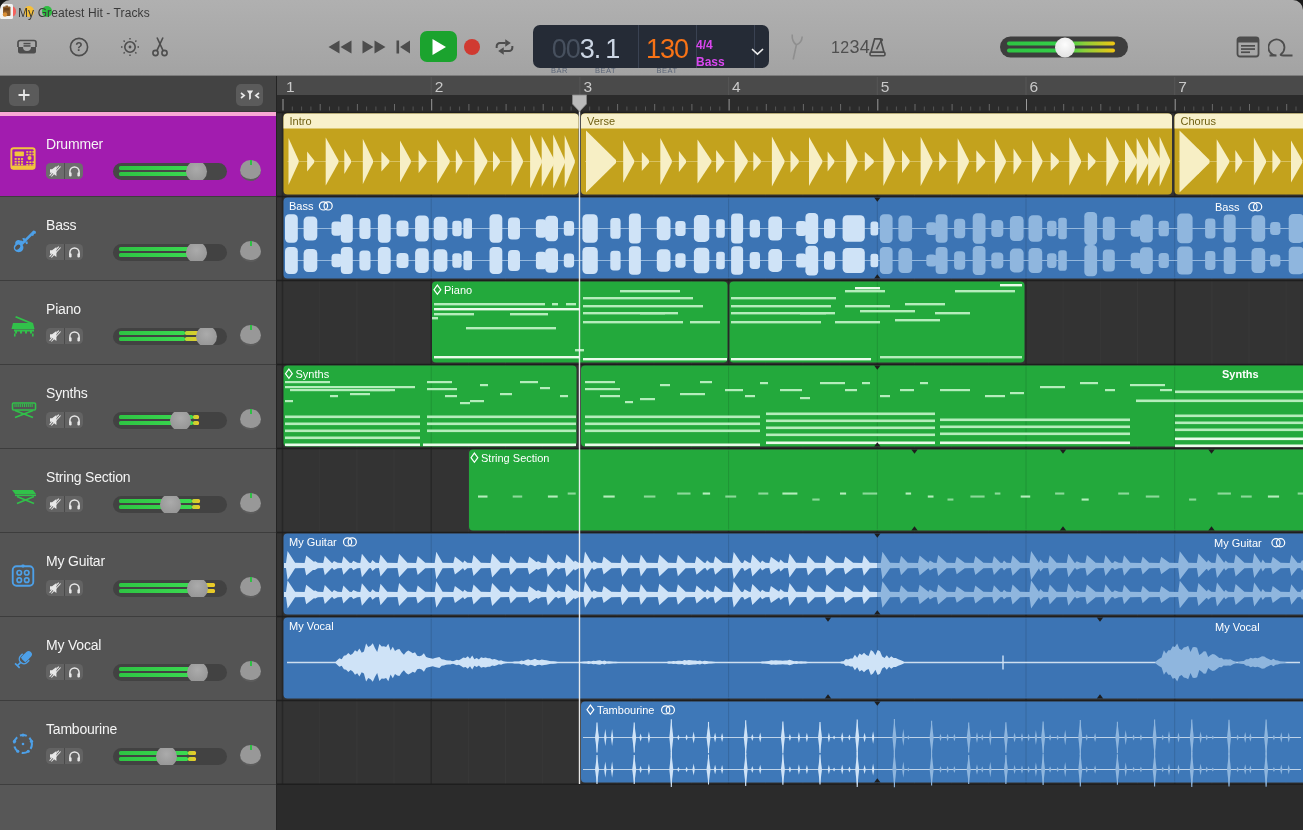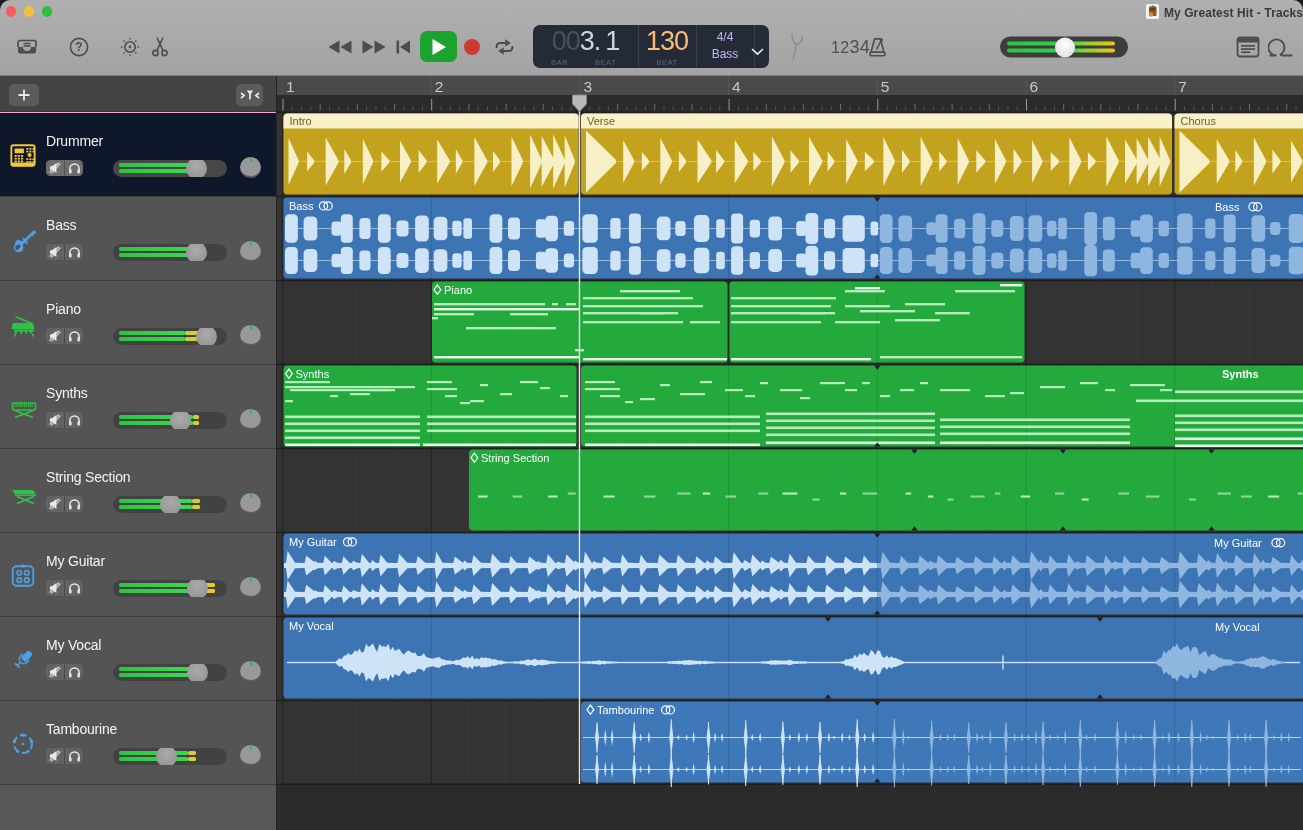--- a/index.html
+++ b/index.html
@@ -1,41 +1,41 @@
 <!DOCTYPE html>
 <html><head><meta charset="utf-8"><title>My Greatest Hit - Tracks</title>
 <style>
 *{margin:0;padding:0;box-sizing:border-box}
 html,body{width:1303px;height:830px;overflow:hidden;font-family:"Liberation Sans",sans-serif;background:#1a1a1a}
 #app{position:relative;width:1303px;height:830px;border-radius:10px 10px 0 0;overflow:hidden}
 #chrome{position:absolute;left:0;top:0;width:1303px;height:76px;background:linear-gradient(#b0b0b0,#a3a3a3);border-bottom:1px solid #7c7c7c}
 .tl-dot{position:absolute;top:6.4px;width:10.5px;height:10.5px;border-radius:50%}
-#title{position:absolute;top:4px;left:0;width:100%;text-align:right;font-size:12px;font-weight:700;color:#3a3a3a;letter-spacing:0.1px}
+#title{position:absolute;top:4px;left:0;width:100%;text-align:left;font-size:12px;font-weight:400;color:#3a3a3a;letter-spacing:0.1px}
 #doci{display:inline-block;vertical-align:-2px;margin-right:5px}
 .tbi{position:absolute;top:47px;transform:translateY(-50%)}
 .tbi svg{display:block}
 #playbtn{position:absolute;left:420px;top:31px;width:37px;height:31px;background:#1ba32e;border-radius:7px;display:flex;align-items:center;justify-content:center}
 #recbtn{position:absolute;left:464px;top:39px;width:16px;height:16px;border-radius:50%;background:#d03a31}
 #lcd{position:absolute;left:533px;top:25px;width:236px;height:43px;background:#252b36;border-radius:7px}
-.lcd-cell{position:absolute;top:0;height:44px}
+.lcd-cell{position:absolute;top:8px;height:44px}
 .lcd-big{position:absolute;top:1px;width:100%;text-align:center;font-size:27px;letter-spacing:-1px;color:#ccd6e4}
 .lcd-lab{position:absolute;bottom:2px;font-size:7.5px;color:#5d6778;letter-spacing:0.5px}
 .lcd-div{position:absolute;top:0;width:1px;height:43px;background:#3a4252}
-.lcd-two{position:absolute;top:4px;width:100%;text-align:center;font-size:12px;font-weight:400;color:#c4b5fd;line-height:17px}
+.lcd-two{position:absolute;top:4px;width:100%;text-align:left;font-size:12px;font-weight:700;color:#d946ef;line-height:17px}
 .lcd-chev{position:absolute;right:5px;top:17px}
 #count{position:absolute;left:831px;top:37px;font-size:18px;color:#4f4f4f;letter-spacing:0.3px}
 #mvol{position:absolute;left:1000px;top:38px;transform:translateY(-50%);width:128px;height:21px;background:#3d3d3d;border-radius:11px}
 #mvol{top:47px;transform:translateY(-50%)}
 .mbar2{position:absolute;left:7px;width:108px;height:4px;border-radius:2px;background:linear-gradient(90deg,#2ec443 0%,#35cf49 55%,#8ccf3a 72%,#f0c513 100%)}
 #mthumb{position:absolute;left:55px;top:0.5px;width:20px;height:20px;border-radius:50%;background:radial-gradient(circle at 50% 35%,#fdfdfd,#dcdcdc)}
 #panel{position:absolute;left:0;top:76px;width:277px;height:754px;background:#555555;border-right:1.5px solid #242424}
 #phead{position:absolute;left:0;top:0;width:100%;height:36px;background:#434343;border-bottom:1px solid #383838}
 .pbtn{position:absolute;top:8px;height:22px;background:#5b5b5b;border-radius:5px;display:flex;align-items:center;justify-content:center}
 .trow{position:absolute;left:0;width:100%;height:84px;background:#545454;border-top:1px solid #3d3d3d}
-.trow.sel{background:#0f172a;border-top:1px solid #f9a8d4}
+.trow.sel{background:#a21caf;border-top:4px solid #f9a8d4}
 .ticon{position:absolute;left:9px;top:29px}
 .tname{position:absolute;left:46px;top:20px;font-size:14px;color:#f4f4f4;letter-spacing:-0.2px}
 .msbox{position:absolute;left:46px;top:47px;width:37px;height:16px;border-radius:4.5px;display:flex;align-items:center}
 .msb{width:18px;height:16px;display:flex;align-items:center;justify-content:center}
 .msdiv{width:1px;height:16px;background:rgba(0,0,0,0.25)}
 .slid{position:absolute;left:113px;top:47px;width:114px;height:16.5px;border-radius:9px;overflow:hidden}
 .mbar{position:absolute;height:3.6px;border-radius:1.5px}
 .thumb{position:absolute;top:-2.2px;width:21px;height:21px;border-radius:50%;background:radial-gradient(circle at 50% 38%,#ababab,#8f8f8f)}
 .knob{position:absolute;left:240px;top:43.5px;width:21px;height:21px;border-radius:50%;background:#989898;border-bottom:2.5px solid #5c5c5c}
 .ktick{position:absolute;left:9.5px;top:0.5px;width:2px;height:4.5px;background:#2fbf45}
@@ -1236,21 +1236,21 @@
         </svg>
       </div>
 <div id="lcd">
  <div class="lcd-cell" style="left:0;width:105px">
           <div class="lcd-big"><span style="color:#47505e">00</span><span style="color:#ccd6e4">3.<span style="padding-left:5px">1</span></span></div>
           <div class="lcd-lab" style="left:18px">BAR</div>
           <div class="lcd-lab" style="left:62px">BEAT</div>
         </div>
  <div class="lcd-div" style="left:105px"></div>
  <div class="lcd-cell" style="left:105px;width:58px">
-          <div class="lcd-big" style="color:#fdba74">130</div>
+          <div class="lcd-big" style="color:#f97316">130</div>
           <div class="lcd-lab" style="left:50%;transform:translateX(-50%)">BEAT</div>
         </div>
  <div class="lcd-div" style="left:163px"></div>
  <div class="lcd-cell" style="left:163px;width:58px">
           <div class="lcd-two">
             <div>4/4</div>
             <div>Bass</div>
           </div>
         </div>
  <div class="lcd-div" style="left:221px"></div>

